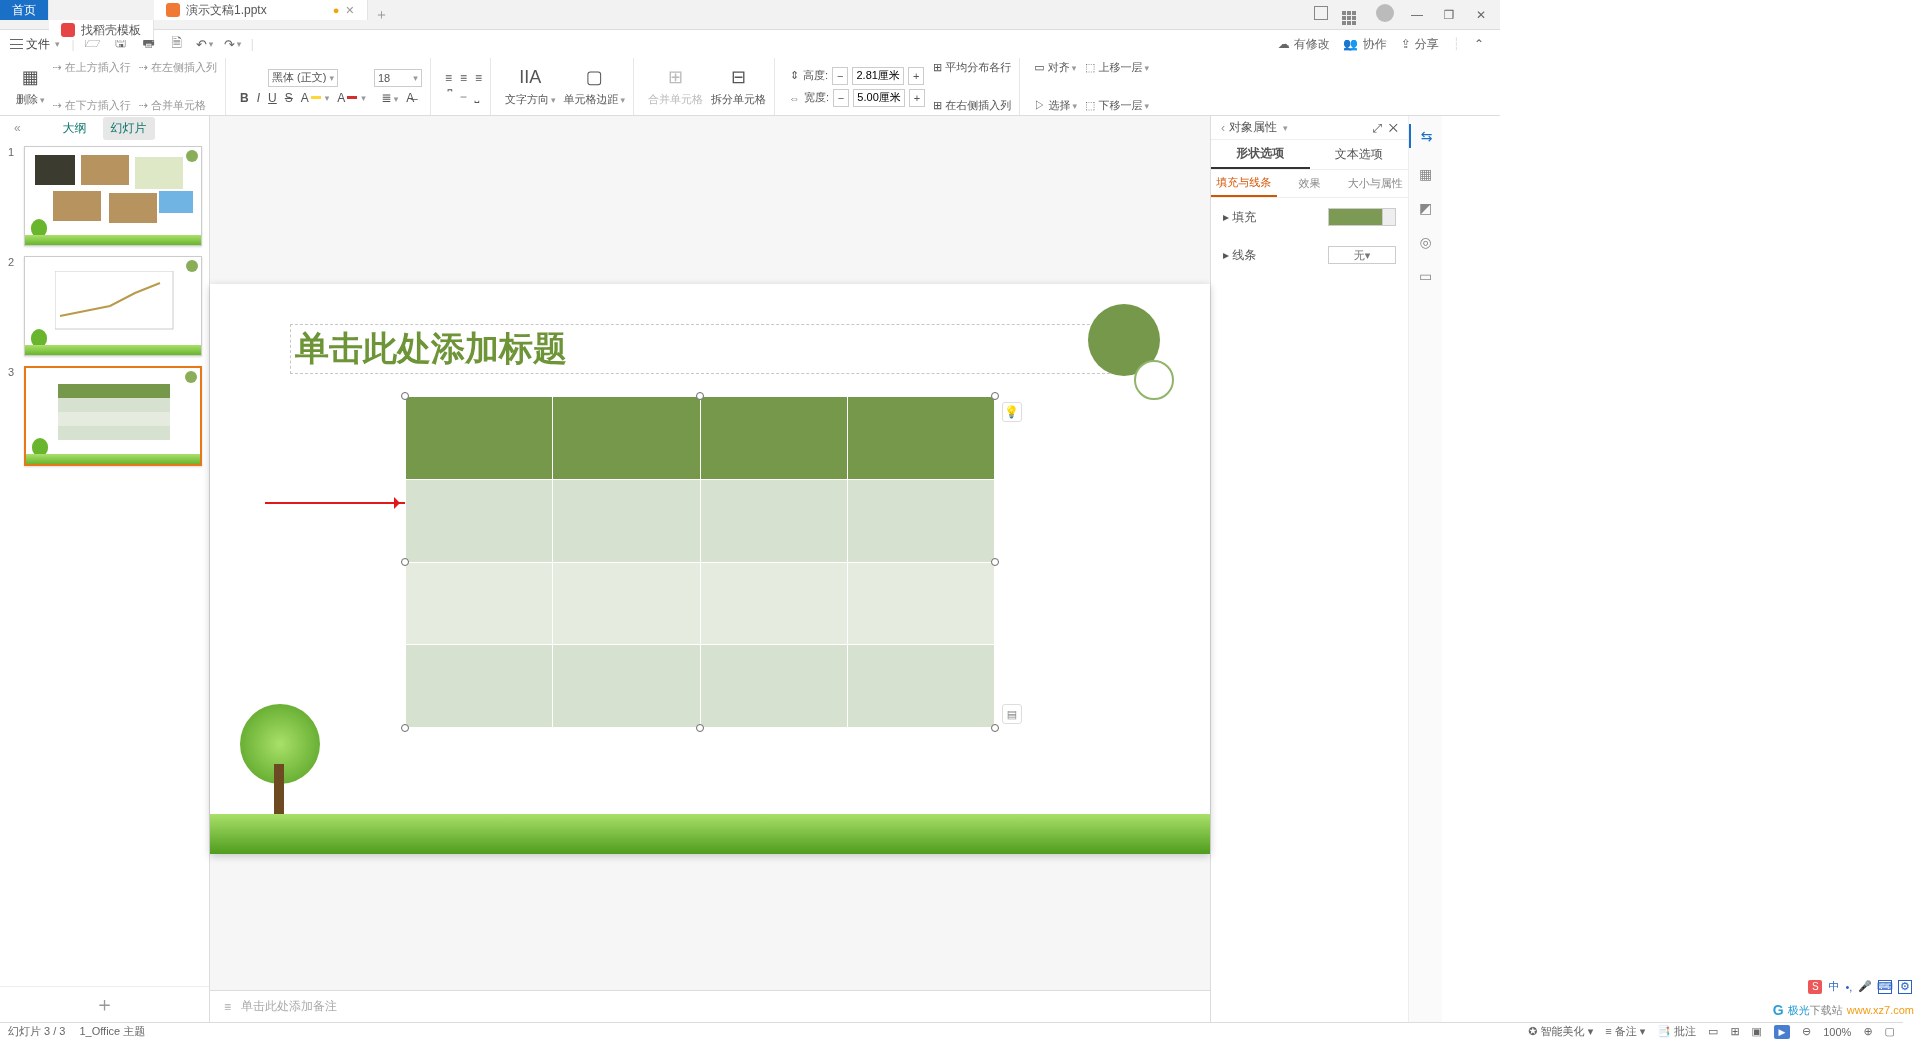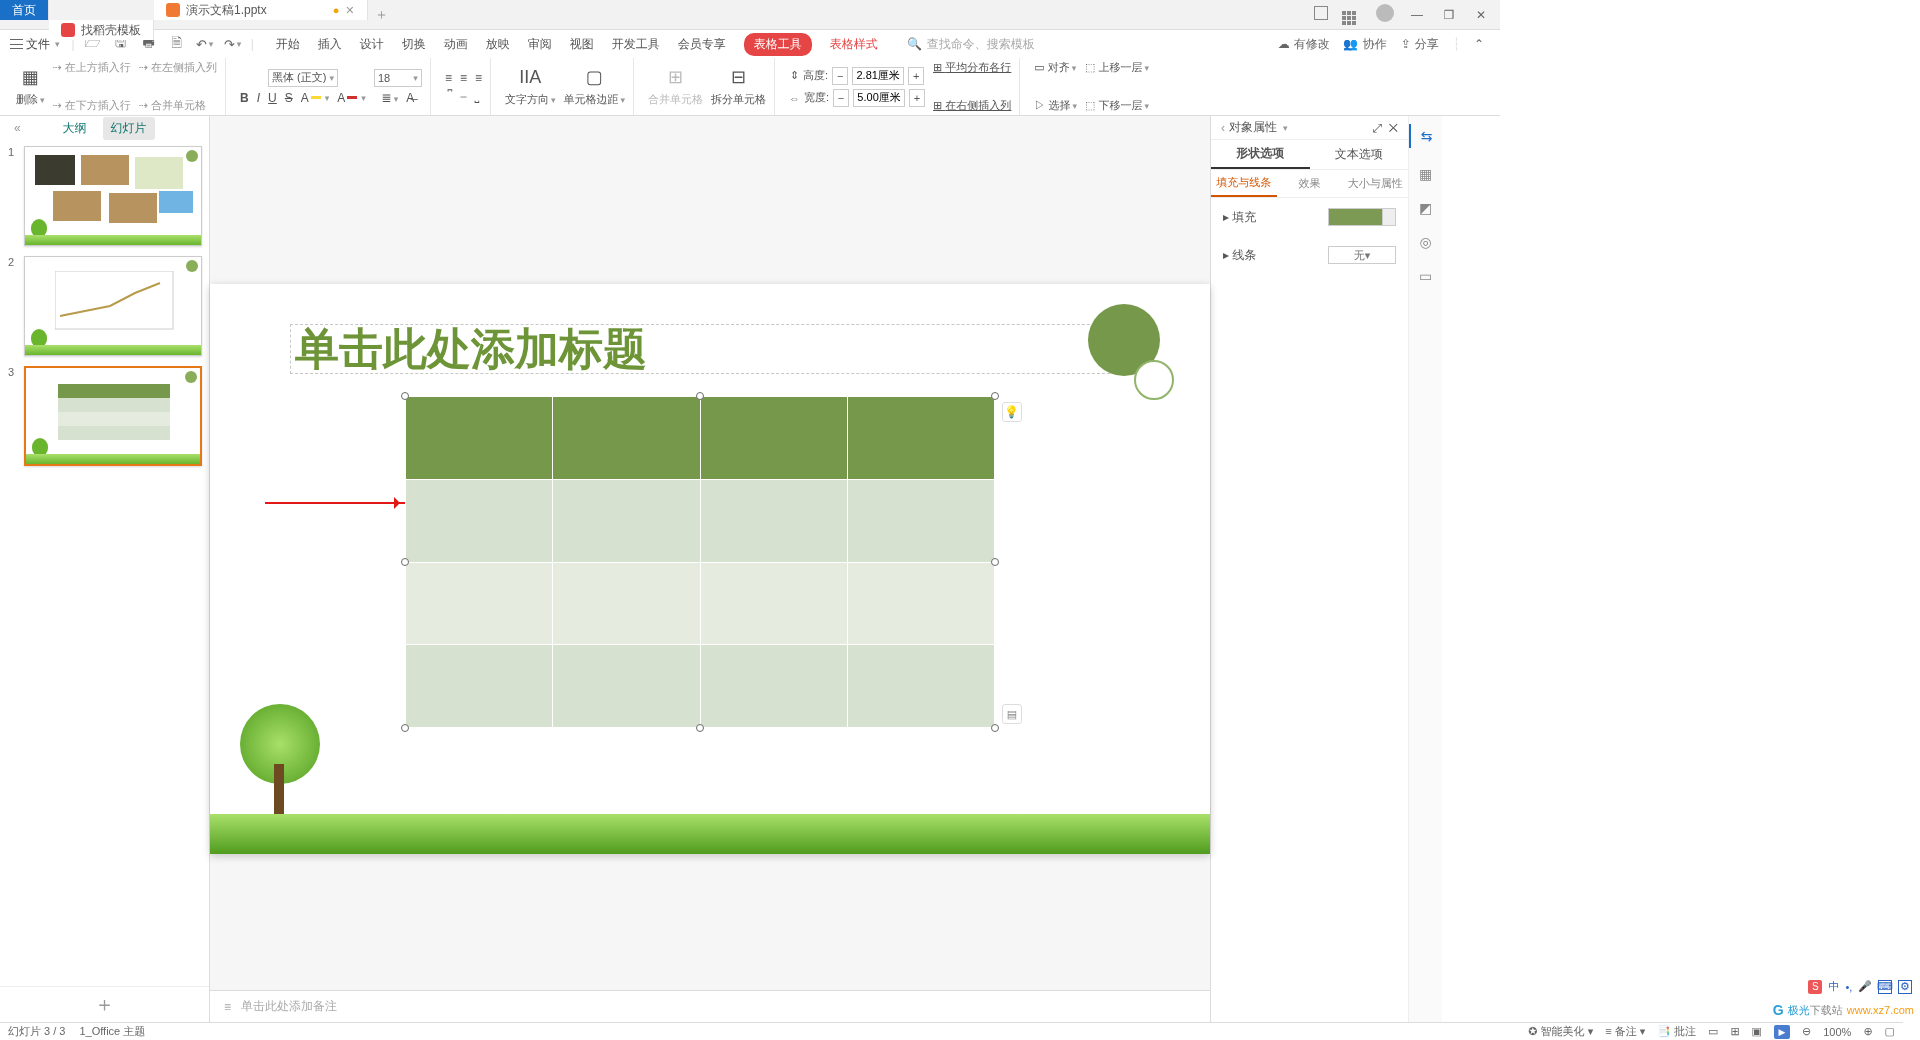--- a/index.html
+++ b/index.html
@@ -61,21 +61,21 @@
 .thumb { position:relative; margin-bottom:10px; }
 .thumb .n { position:absolute; left:-2px; top:0; font-size:11px; color:#666;}
 .slide-th { margin-left:14px; width:178px; height:100px; background:#fff; border:1px solid #ccc; box-shadow:0 1px 2px rgba(0,0,0,.15); position:relative; overflow:hidden;}
 .thumb.sel .slide-th { border:2px solid #e67817; }
 .bubble{position:absolute;top:3px;right:3px;width:12px;height:12px;border-radius:50%;background:#8aad5a;}
 .grass{position:absolute;bottom:0;left:0;right:0;height:10px;background:linear-gradient(0deg,#6ab52e,#a9e06a);}
 .tree-th{position:absolute;bottom:8px;left:6px;width:16px;height:18px;border-radius:50% 50% 45% 45%;background:#6ab52e;}
 .add-slide{height:36px;display:flex;align-items:center;justify-content:center;color:#999;font-size:20px;border-top:1px solid #eee;}
 .canvas-area{flex:1;background:#f6f6f6;position:relative;display:flex;align-items:center;justify-content:center;}
 .slide{width:1000px;height:570px;background:#fff;box-shadow:0 2px 8px rgba(0,0,0,.2);position:relative;overflow:hidden;}
-.title-ph{position:absolute;top:40px;left:80px;right:80px;height:50px;border:1px dashed #c7c7c7;display:flex;align-items:center;color:#6d9436;font-size:44px;font-weight:bold;padding-left:4px;}
+.title-ph{position:absolute;top:40px;left:80px;right:80px;height:50px;border:1px dashed #c7c7c7;display:flex;align-items:center;color:#6d9436;font-size:34px;font-weight:bold;padding-left:4px;}
 .deco-big{position:absolute;top:20px;right:50px;width:72px;height:72px;border-radius:50%;background:#76984a;}
 .deco-sm{position:absolute;top:76px;right:36px;width:40px;height:40px;border-radius:50%;background:#fff;border:2px solid #8fb46a;}
 .tbl{position:absolute;top:112px;left:195px;width:590px;height:332px;border-collapse:collapse;}
 .tbl td{width:25%;border:1px solid #fff;}
 .tbl tr.hd td{background:#76984a;height:82px;}
 .tbl tr.r1 td{background:#d7e1cf;height:82px;}
 .tbl tr.r2 td{background:#e5ecdf;height:82px;}
 .tbl tr.r3 td{background:#d7e1cf;height:82px;}
 .handle{width:8px;height:8px;background:#fff;border:1px solid #6b6b6b;border-radius:50%;position:absolute;}
 .lightbulb{position:absolute;top:118px;left:792px;width:20px;height:20px;border:1px solid #ddd;border-radius:3px;background:#fff;display:flex;align-items:center;justify-content:center;font-size:12px;color:#f0b64b;}
@@ -162,35 +162,20 @@
       </div>
     <span style="color:#e0e0e0;">|</span>
     <div class="qat-btn">🗁</div>
     <div class="qat-btn">🖫</div>
     <div class="qat-btn">🖶</div>
     <div class="qat-btn">🗎</div>
     <div class="qat-btn">↶<span class="caret">▾</span></div>
     <div class="qat-btn">↷<span class="caret">▾</span></div>
     <span style="color:#e0e0e0;">|</span>
   </div>
-  <div class="ribbon-tabs">
-    <span class="rtab">开始</span>
-    <span class="rtab">插入</span>
-    <span class="rtab">设计</span>
-    <span class="rtab">切换</span>
-    <span class="rtab">动画</span>
-    <span class="rtab">放映</span>
-    <span class="rtab">审阅</span>
-    <span class="rtab">视图</span>
-    <span class="rtab">开发工具</span>
-    <span class="rtab">会员专享</span>
-    <span class="pill">表格工具</span>
-    <span class="style">表格样式</span>
-    <span class="searchbox">🔍 <span>查找命令、搜索模板</span></span>
-  </div>
   <div class="qat-right">
     <span class="itm">☁ <span>有修改</span></span>
     <span class="itm">👥 <span>协作</span></span>
     <span class="itm">⇪ <span>分享</span></span>
     <span style="color:#ddd;">┆</span>
     <span>⌃</span>
   </div>
 </div>
 
 <div class="ribbon">
@@ -278,21 +263,21 @@
         <span class="plusminus">+</span>
       </div>
       <div class="dim-row">
         <span>⇔</span>
           <span>宽度:</span>
         <span class="plusminus">−</span>
         <input value="5.00厘米" style="">
         <span class="plusminus">+</span>
       </div>
     </div>
-    <div class="two" style="color:#555;text-decoration:underline;">
+    <div class="two" style="color:#555;">
       <span>⊞ <span>平均分布各行</span></span>
       <span>⊞ <span>在右侧插入列</span></span>
     </div>
   </div>
   <div class="rgrp">
     <div class="two" style="color:#555;">
       <span>▭ <span>对齐</span><span class="caret">▾</span></span>
       <span>▷ <span>选择</span><span class="caret">▾</span></span>
     </div>
     <div class="two" style="color:#555;">

